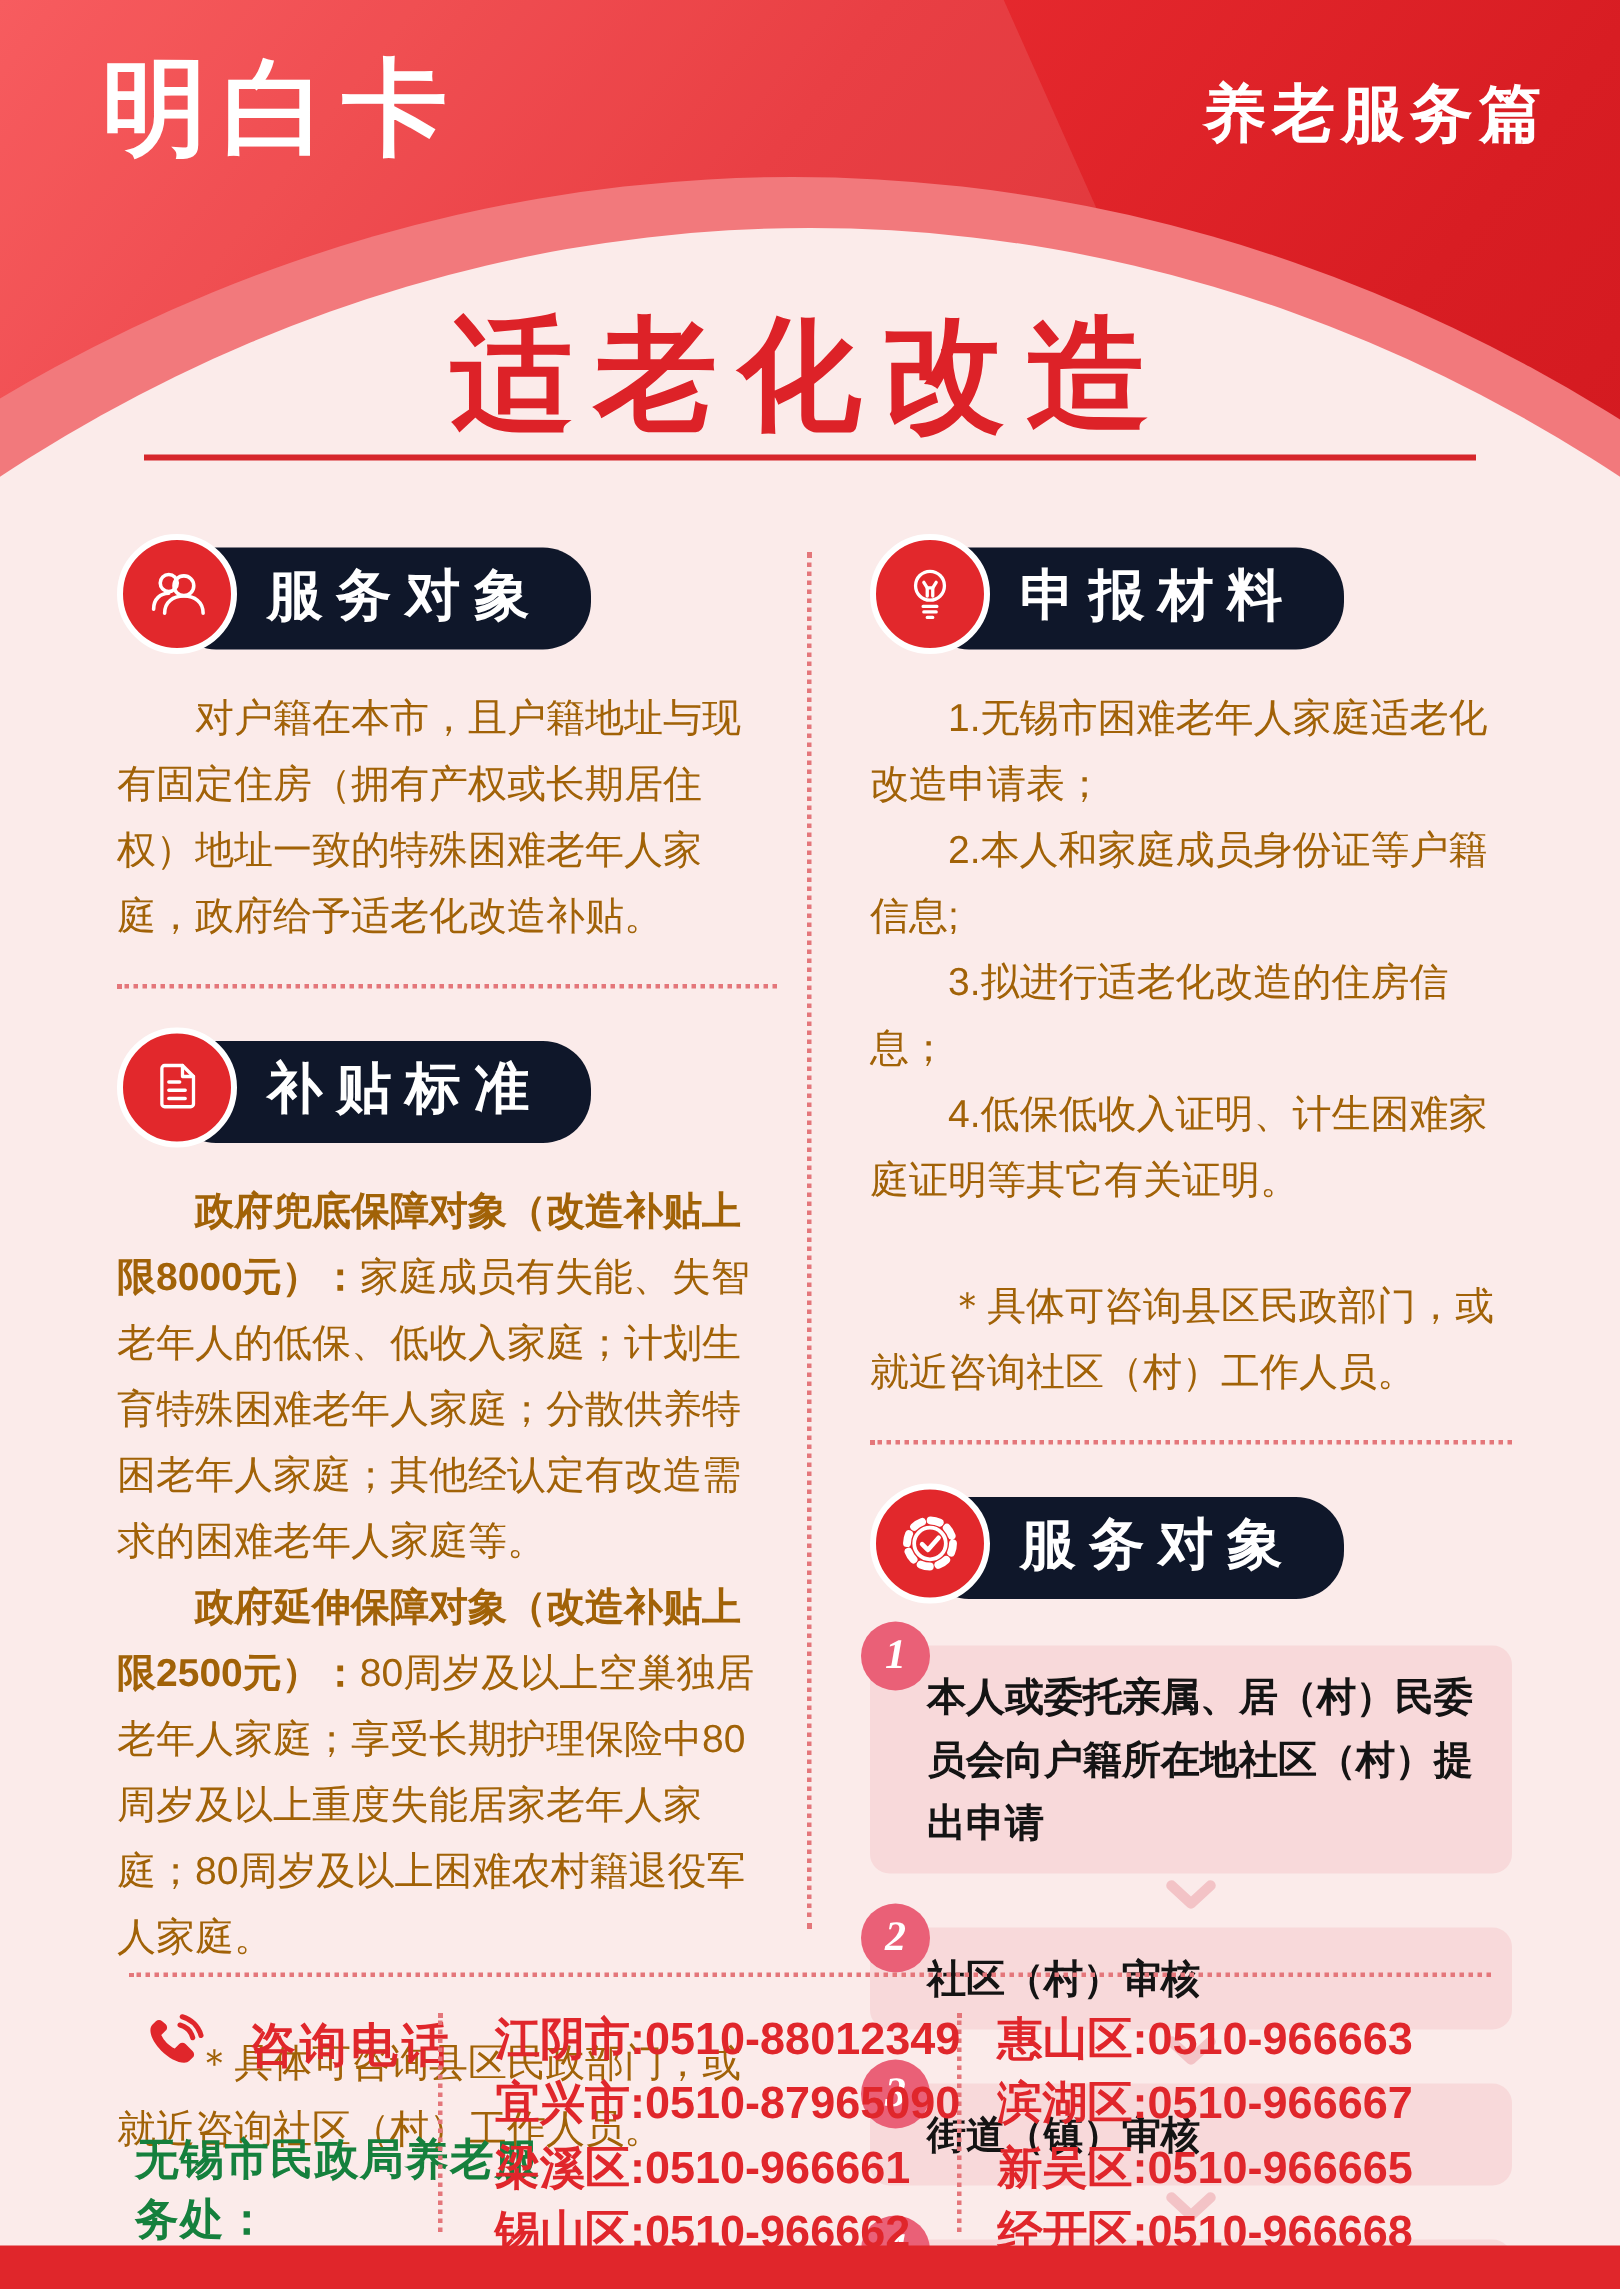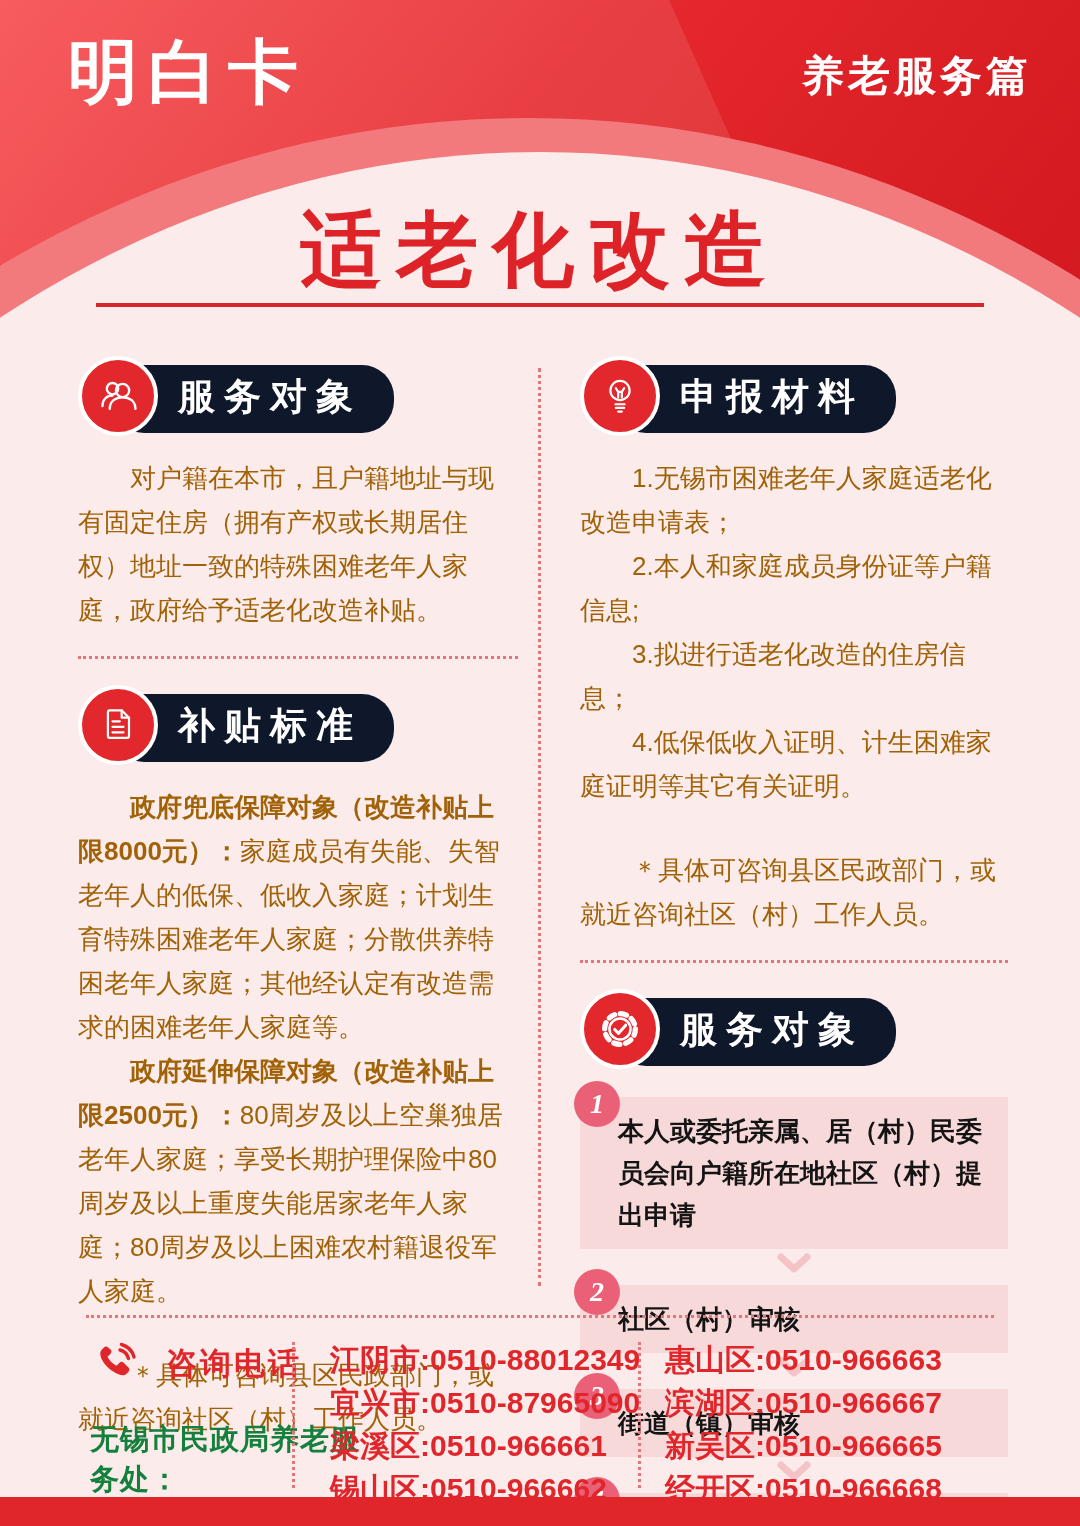--- a/index.html
+++ b/index.html
@@ -43,21 +43,21 @@
   
   .body-text{color:#a16207;font-size:26px;line-height:44px;}
   .body-text p{margin:0;text-indent:2em;}
   .body-text .gap{height:40px;}
   .b{font-weight:bold;}
   .h-divider{border-top:3px dotted #e4767a;margin:24px 0 26px 0;}
 
   
   .steps{margin-top:16px;}
   .step{position:relative;margin-top:22px;}
-  .step-box{background:#f8d9da;border-radius:0;padding:13px 14px 13px 38px;
+  .step-box{background:#f8d9da;border-radius:13px;padding:13px 14px 13px 38px;
     font-size:26px;font-weight:bold;line-height:42px;color:#141414;}
   .step-num{position:absolute;left:-6px;top:-16px;width:46px;height:46px;border-radius:50%;
     background:#ea6077;color:#ffffff;font-size:28px;font-weight:bold;font-style:italic;
     display:flex;align-items:center;justify-content:center;z-index:2;
     font-family:"Liberation Serif","DejaVu Serif",serif;}
   .step-arrow{display:block;margin:4px auto -14px auto;}
 
   
   .footer-divider{position:absolute;top:1315px;left:86px;width:908px;z-index:10;
     border-top:3px dotted #e4767a;}

